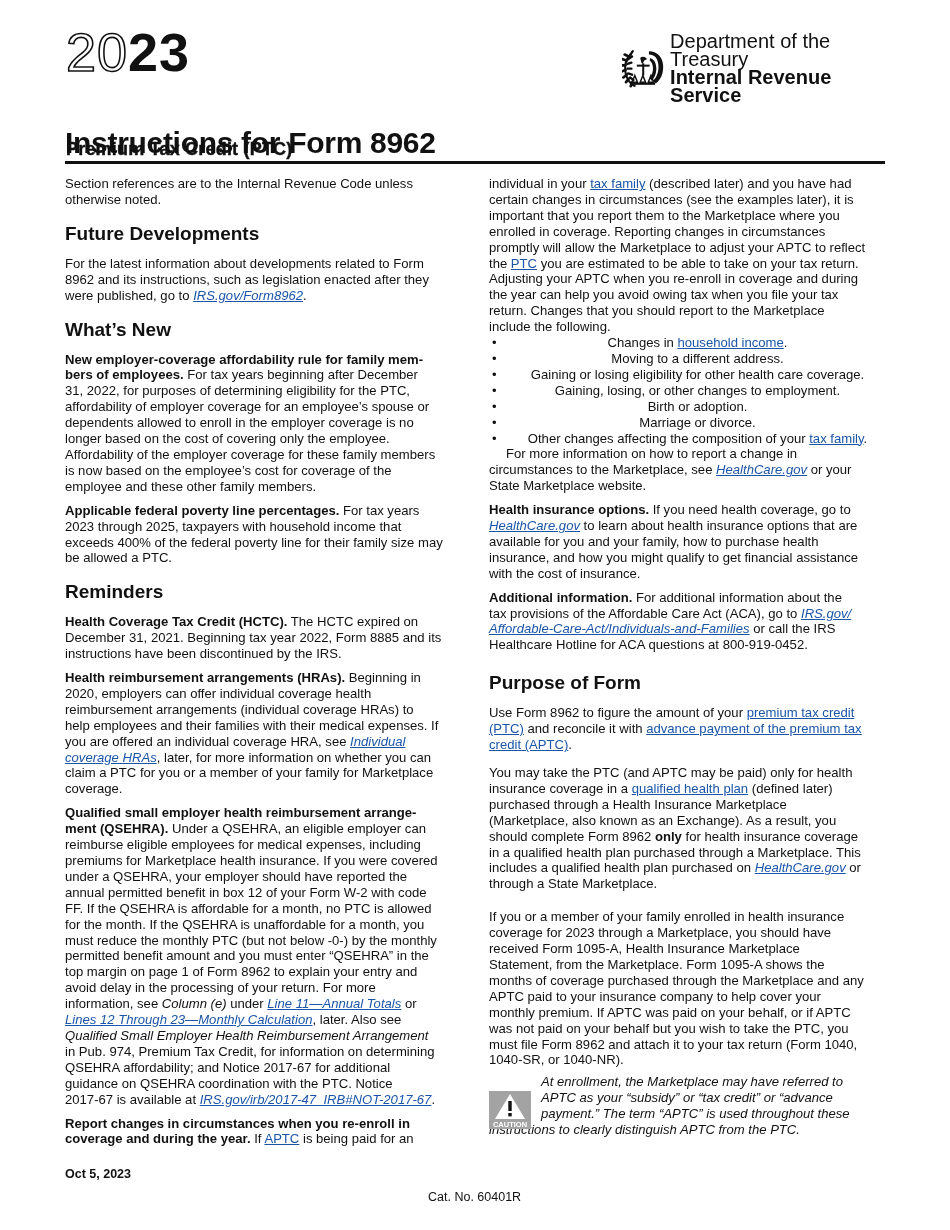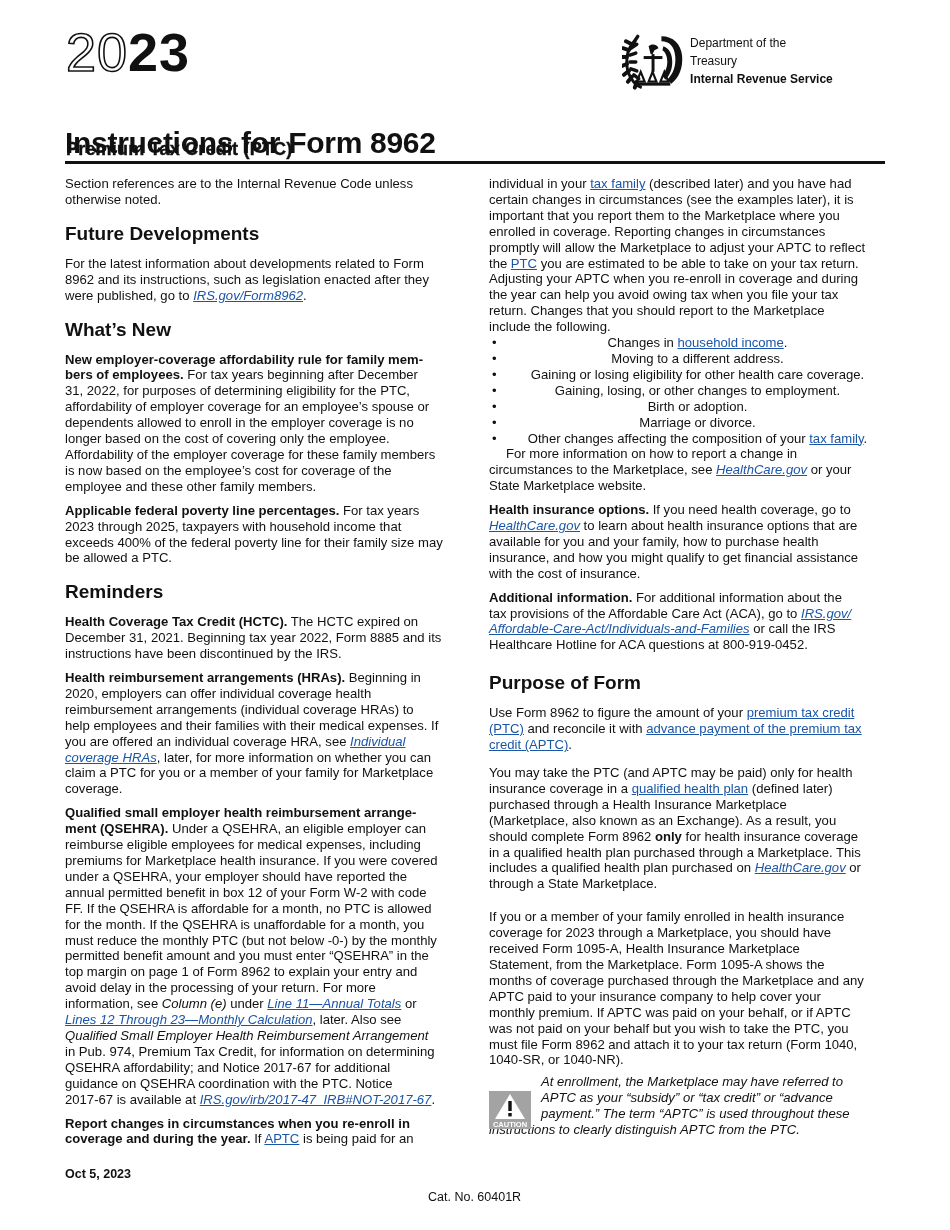--- a/index.html
+++ b/index.html
@@ -9,21 +9,21 @@
 
   .year { position: absolute; left: 66px; top: 22px; font-size: 54px; font-weight: bold; letter-spacing: 1px; line-height: 60px; }
   .year .outline { color: #fff; -webkit-text-stroke: 1.6px #111; font-weight: normal; }
   .year .solid { color: #111; }
   .doc-title { position: absolute; left: 65px; top: 80px; font-size: 30px; font-weight: bold; line-height: 46px; letter-spacing: -0.3px; margin-top: 40px; }
   .doc-subtitle { position: absolute; left: 66px; top: 138px; font-size: 18px; font-weight: 900; line-height: 22px; letter-spacing: 0.2px; -webkit-text-stroke: 0.4px #111; }
   .rule { position: absolute; left: 65px; top: 161px; width: 820px; height: 3px; background: #111; }
 
   .agency { position: absolute; left: 622px; top: 32px; display: flex; align-items: center; }
   .agency svg { width: 64px; height: 58px; }
-  .agency-text { margin-left: 5px; font-size: 12px; line-height: 18px; }
+  .agency-text { margin-left: 5px; font-size: 20px; line-height: 18px; }
   .agency-text .l2 { font-weight: bold; }
 
   .col { position: absolute; top: 176px; width: 400px; font-size: 13.1px; line-height: 15.9px; }
   .col.left { left: 65px; }
   .col.right { left: 489px; }
   .col p { margin: 0 0 8px 0; }
   .col p.tight { margin-bottom: 0; }
   .line { display: block; white-space: nowrap; }
   h2 { font-size: 19px; font-weight: bold; margin: 14px 0 10px 0; line-height: 24px; }
   a.lnk { color: #1a55a8; text-decoration: underline; }

